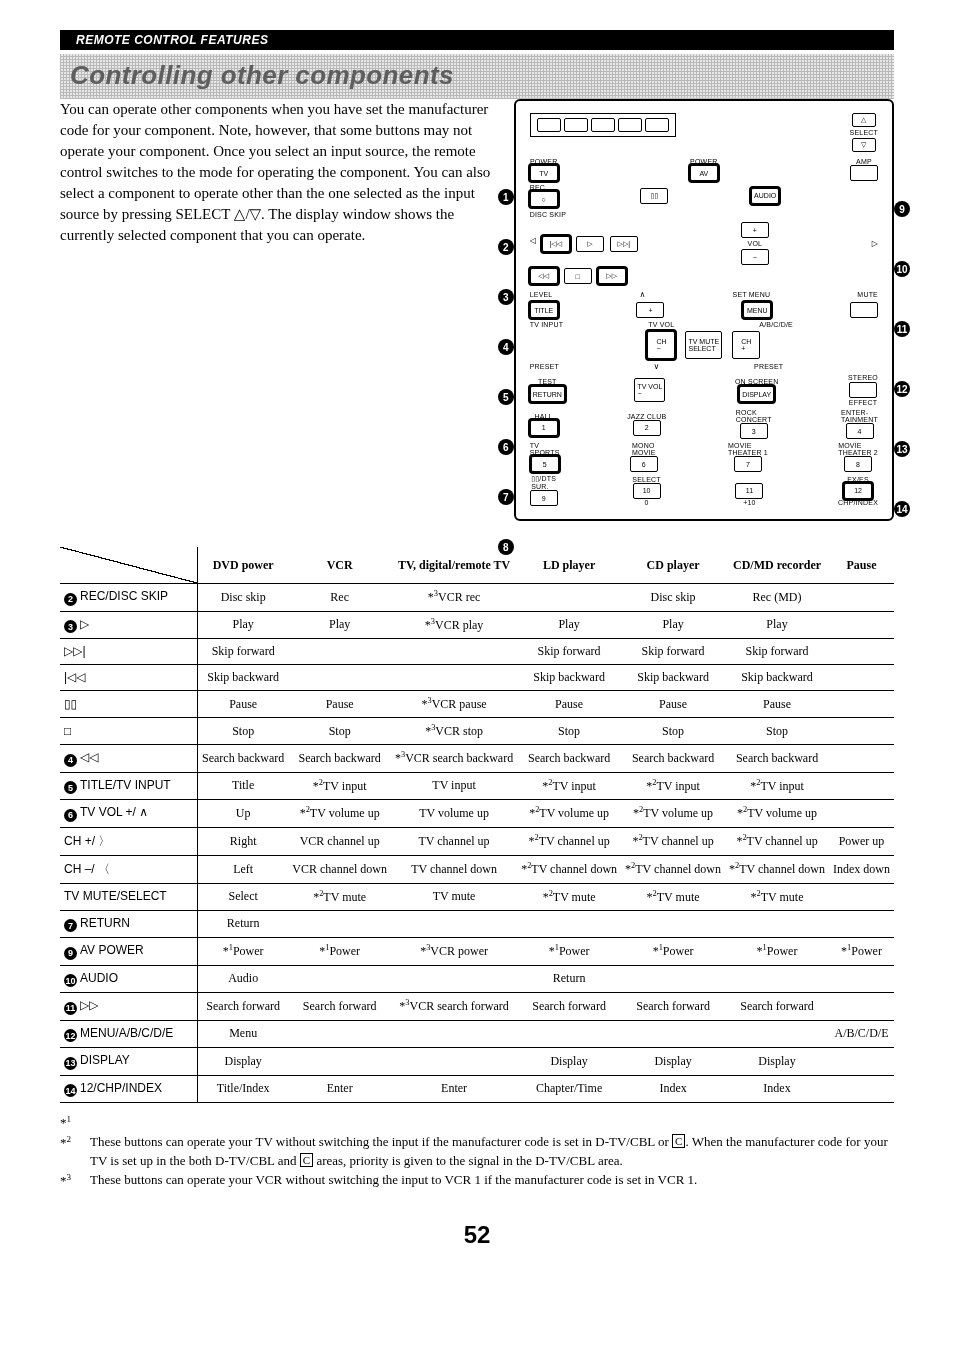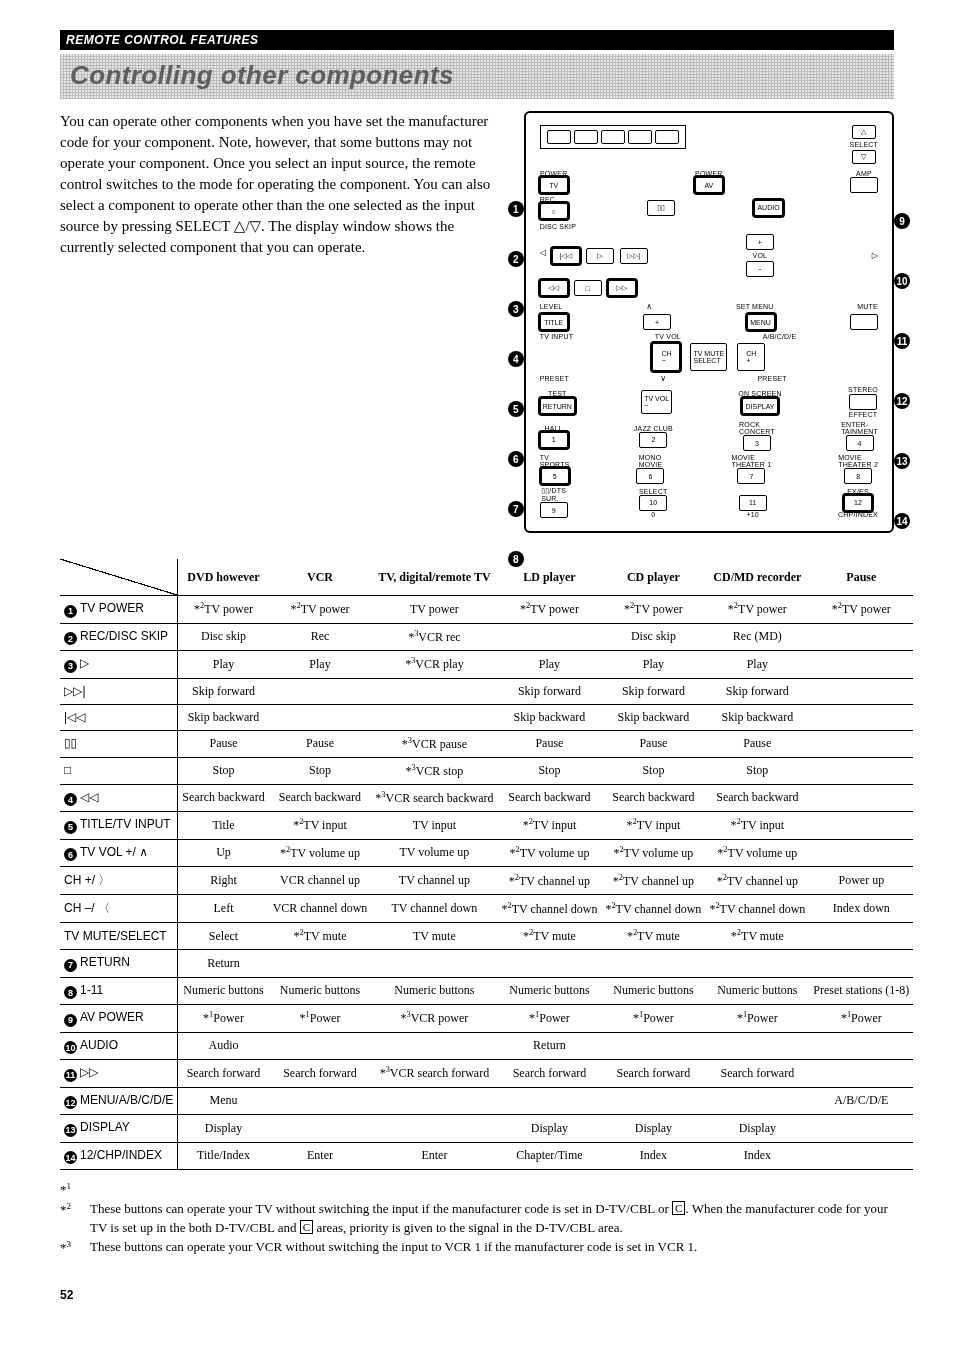--- a/index.html
+++ b/index.html
@@ -12,41 +12,41 @@
     width: 954px;
     box-sizing: border-box;
   }
   .section-header {
     background: #000;
     color: #fff;
     font-family: Arial, Helvetica, sans-serif;
     font-weight: bold;
     font-style: italic;
     font-size: 12px;
-    padding: 3px 6px;
+    padding: 3px 16px;
     letter-spacing: 0.5px;
   }
   .title-band {
     margin-top: 4px;
     background-image:
       repeating-linear-gradient(0deg, #b9b9b9 0 1px, transparent 1px 3px),
       repeating-linear-gradient(90deg, #b9b9b9 0 1px, transparent 1px 3px);
     background-color: #e7e7e7;
     padding: 6px 10px 8px 10px;
   }
   .title-text {
     font-family: Arial, Helvetica, sans-serif;
     font-weight: 900;
     font-style: italic;
     font-size: 26px;
     color: #5e5e5e;
     letter-spacing: .4px;
     margin: 0;
   }
-  .intro-row { display: flex; gap: 30px; margin-top: 12px; }
+  .intro-row { display: flex; gap: 20px; }
   .intro-text { flex: 0 0 52%; line-height: 1.4; font-size: 15px; }
   .remote-box {
     flex: 1;
     border: 2px solid #000;
     border-radius: 6px;
     padding: 12px 14px 10px 14px;
     font-family: Arial, Helvetica, sans-serif;
     font-size: 8px;
     position: relative;
   }
@@ -106,21 +106,21 @@
   .bullet {
     display:inline-flex; width:13px; height:13px; background:#000; color:#fff;
     border-radius:50%; align-items:center; justify-content:center;
     font-family: Arial, Helvetica, sans-serif;
     font-size:9px; font-weight:bold; margin-right:3px; vertical-align:-2px;
   }
   sup { font-size:.7em; }
   .footnotes { margin-top:10px; font-size:13px; line-height:1.45; }
   .footnotes div { display:flex; gap:10px; }
   .footnotes .tag { flex:0 0 20px; }
-  .pagenum { margin-top:30px; font-family: Arial, Helvetica, sans-serif; font-weight:bold; font-size:12px; }
+  .pagenum { margin-top:30px; font-family: Arial, Helvetica, sans-serif; font-weight:bold; font-size:24px;text-align:center; }
 
   
   .box-c {
     display:inline-block;
     border:1px solid #000;
     padding:0 2px;
     font-size:.85em;
     line-height:1.1;
     vertical-align:1px;
   }
@@ -332,40 +332,30 @@
     </div>
   </div>
 </div>
 
 <table class="func">
   <thead>
     <tr>
       <th class="corner rowhead" style="width:130px; height:26px;">
           <span class="corner-diag"></span>
         </th>
-    <th>DVD however</th>
+    <th>DVD power</th>
         <th>VCR</th>
         <th>TV, digital/remote TV</th>
         <th>LD player</th>
         <th>CD player</th>
         <th>CD/MD recorder</th>
         <th>Pause</th>
       </tr>
   </thead>
   <tbody id="func-body">
-      <tr>
-        <td class="rowhead"><span class="bullet">1</span><span class="sym">TV POWER</span></td>
-        <td>*<sup>2</sup>TV power</td>
-        <td>*<sup>2</sup>TV power</td>
-        <td>TV power</td>
-        <td>*<sup>2</sup>TV power</td>
-        <td>*<sup>2</sup>TV power</td>
-        <td>*<sup>2</sup>TV power</td>
-        <td>*<sup>2</sup>TV power</td>
-      </tr>
       <tr>
         <td class="rowhead"><span class="bullet">2</span><span class="sym">REC/DISC SKIP</span></td>
         <td>Disc skip</td>
         <td>Rec</td>
         <td>*<sup>3</sup>VCR rec</td>
         <td></td>
         <td>Disc skip</td>
         <td>Rec (MD)</td>
         <td></td>
       </tr>
@@ -483,30 +473,20 @@
         <td class="rowhead"><span class="bullet">7</span><span class="sym">RETURN</span></td>
         <td>Return</td>
         <td></td>
         <td></td>
         <td></td>
         <td></td>
         <td></td>
         <td></td>
       </tr>
       <tr>
-        <td class="rowhead"><span class="bullet">8</span><span class="sym">1-11</span></td>
-        <td>Numeric buttons</td>
-        <td>Numeric buttons</td>
-        <td>Numeric buttons</td>
-        <td>Numeric buttons</td>
-        <td>Numeric buttons</td>
-        <td>Numeric buttons</td>
-        <td>Preset stations (1-8)</td>
-      </tr>
-      <tr>
         <td class="rowhead"><span class="bullet">9</span><span class="sym">AV POWER</span></td>
         <td>*<sup>1</sup>Power</td>
         <td>*<sup>1</sup>Power</td>
         <td>*<sup>3</sup>VCR power</td>
         <td>*<sup>1</sup>Power</td>
         <td>*<sup>1</sup>Power</td>
         <td>*<sup>1</sup>Power</td>
         <td>*<sup>1</sup>Power</td>
       </tr>
       <tr>

